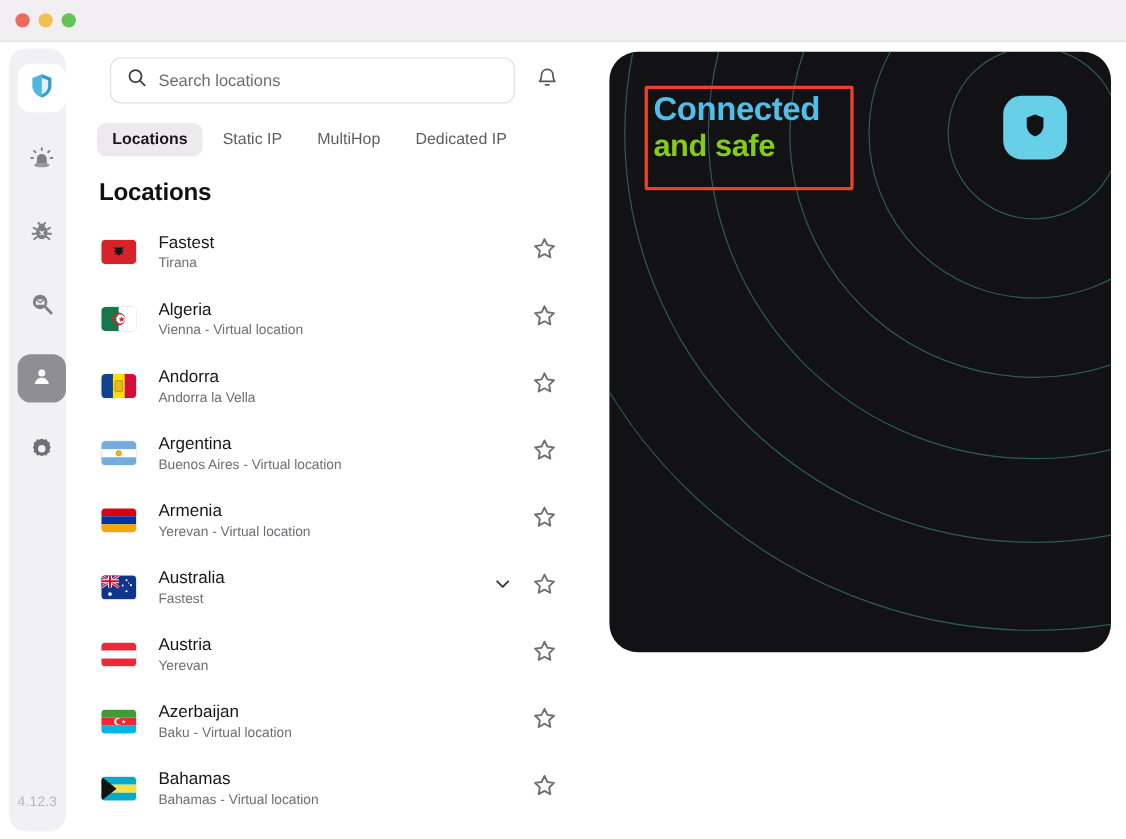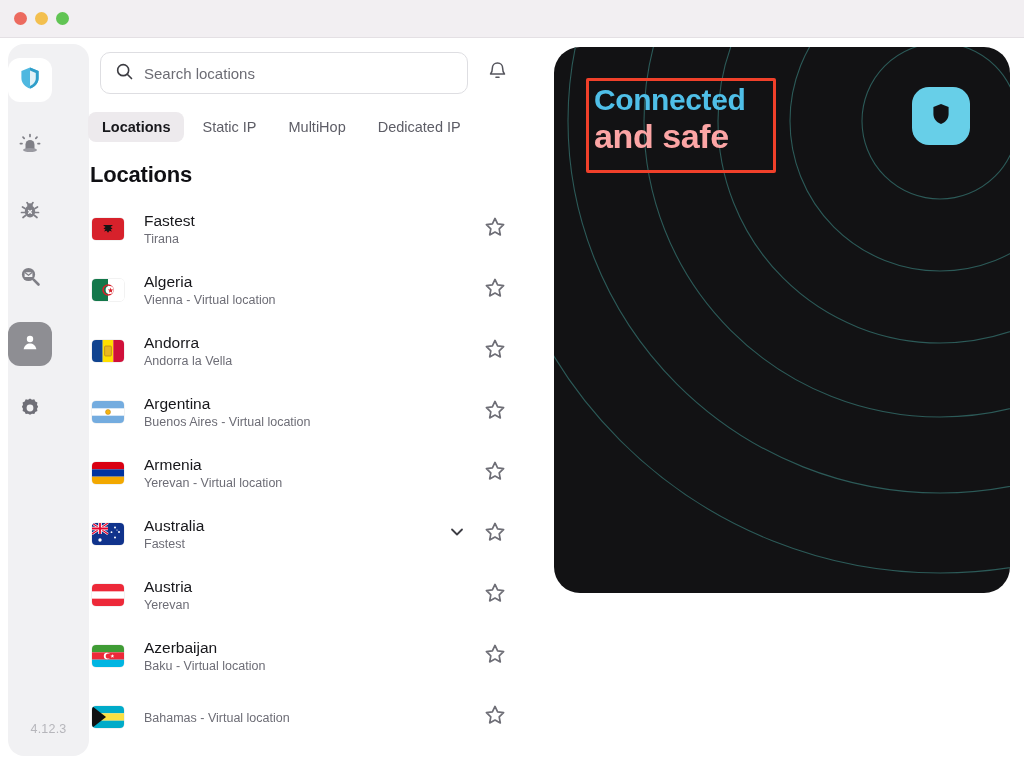--- a/index.html
+++ b/index.html
@@ -24,24 +24,24 @@
   }
   .traffic { position: absolute; top: 12px; display: flex; gap: 8px; }
   .light { width: 13px; height: 13px; border-radius: 50%; }
   .light.red { background: #ec6a5f; }
   .light.amber { background: #f3bf4f; }
   .light.green { background: #61c454; }
 
   
   .sidebar {
     position: absolute; left: 8px; top: 44px;
-    width: 81px; height: 712px;
+    width: 52px; height: 712px;
     background: #f1f1f3;
     border-radius: 16px;
-    display: flex; flex-direction: column; align-items: flex-start;
+    display: flex; flex-direction: column; align-items: flex-end;
   }
   .rail-item {
     width: 44px; height: 44px;
     margin-top: 12px;
     display: flex; align-items: center; justify-content: center;
     border-radius: 12px;
     cursor: pointer;
   }
   .rail-item.active-light { background: #ffffff; margin-top: 14px; }
   .rail-item.active-dark { background: #8e8e93; }
@@ -120,21 +120,21 @@
     border-radius: 26px;
     overflow: hidden;
   }
   .rings { position: absolute; inset: 0; }
   .status-block { position: absolute; left: 40px; top: 36px; }
   .status-line1 {
     font-size: 30px; font-weight: 700; color: #4fbfe8;
     letter-spacing: -0.4px; line-height: 1.12;
   }
   .status-line2 {
-    font-size: 34px; font-weight: 700; color: #fca5a5;
+    font-size: 28px; font-weight: 700; color: #84cc16;
     letter-spacing: -0.4px; line-height: 1.12;
   }
   .annot-box {
     position: absolute; left: 586px; top: 78px;
     width: 190px; height: 95px;
     border: 3px solid #f0402a;
     border-radius: 2px;
     pointer-events: none;
   }
 
@@ -425,20 +425,21 @@
             </div>
           </div>
           <div class="loc-row">
             <div class="flag"><svg preserveAspectRatio="none" viewBox="0 0 32 22" width="32" height="22">
                 <rect width="32" height="7.33" fill="#00abc9"></rect>
                 <rect y="7.33" width="32" height="7.34" fill="#fae042"></rect>
                 <rect y="14.67" width="32" height="7.33" fill="#00abc9"></rect>
                 <path d="M0 0 L14 11 L0 22 Z" fill="#111111"></path>
               </svg></div>
      <div class="loc-text">
+       <div class="loc-name">Bahamas</div>
        <div class="loc-sub">Bahamas - Virtual location</div>
      </div>
      <div class="chev"></div>
      <div class="star-btn">
               <span><svg width="24" height="24" viewBox="0 0 24 24" fill="none" stroke="#6e6e76" stroke-width="1.7" stroke-linejoin="round">
   <path d="M12 3.4 l2.6 5.5 6 .8 -4.4 4.2 1.1 6 -5.3-2.9 -5.3 2.9 1.1-6 -4.4-4.2 6-.8 Z"></path>
                 </svg></span>
             </div>
           </div>
         </div>

